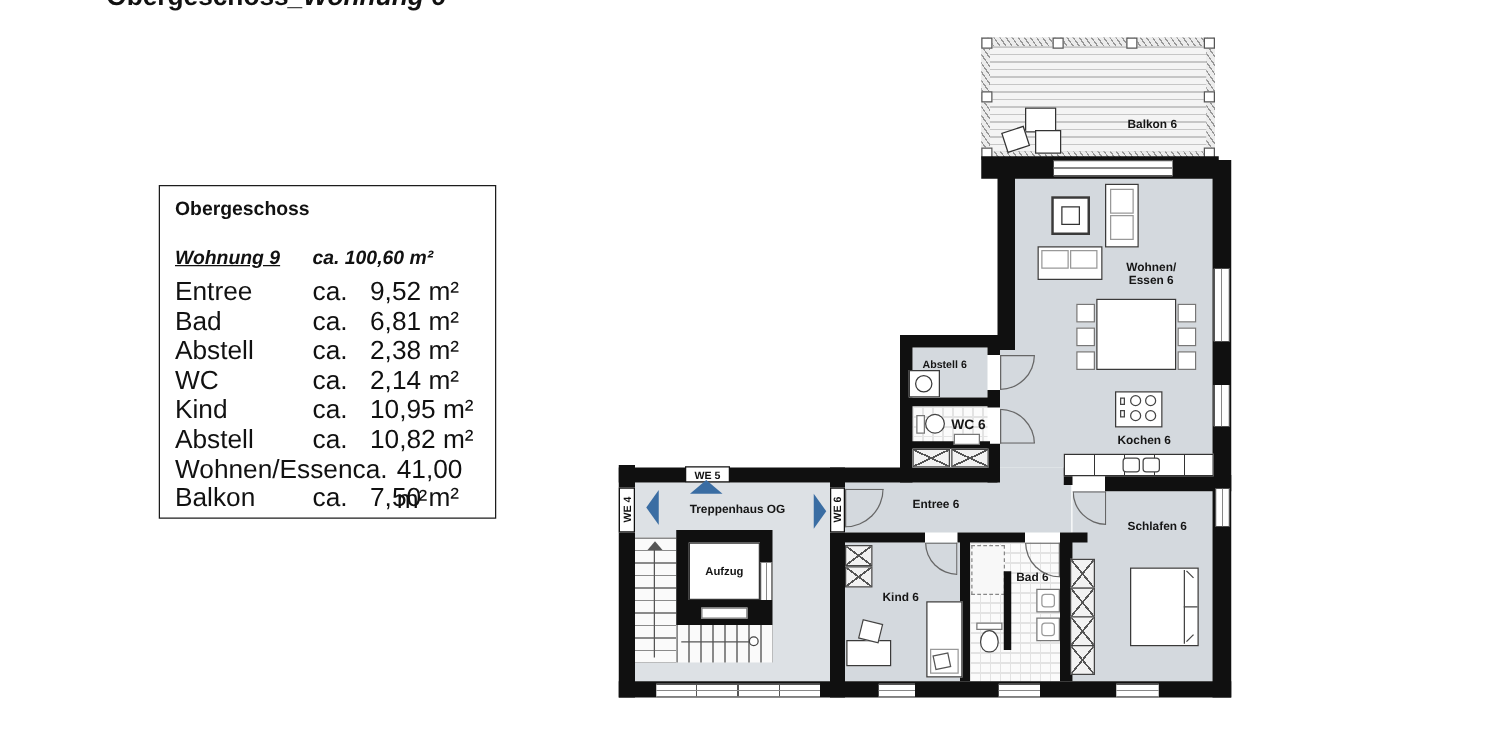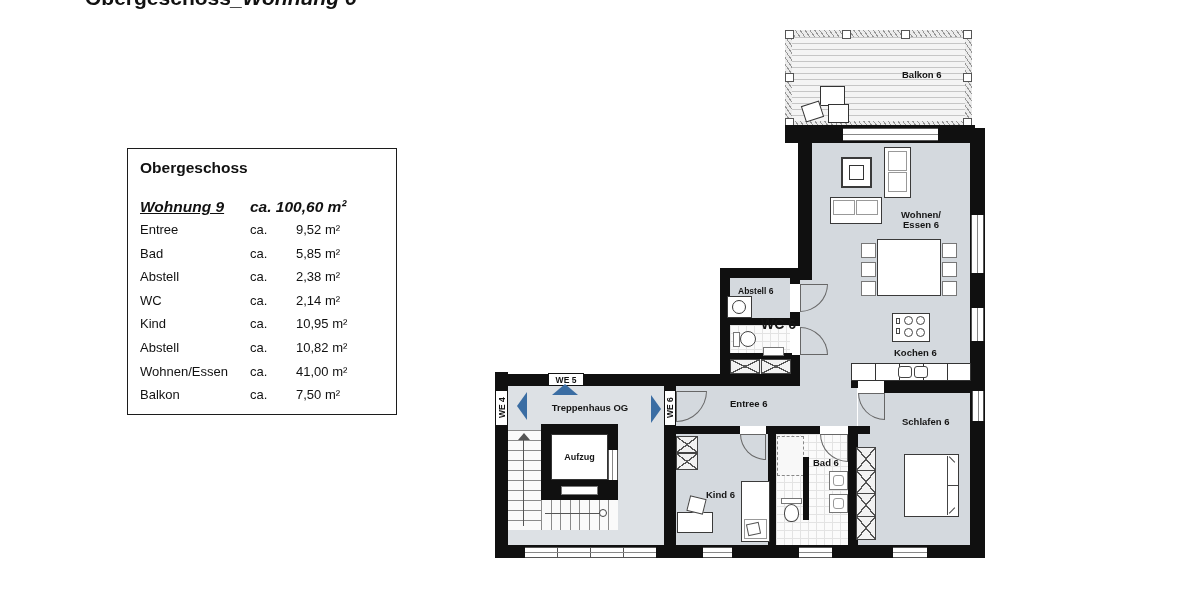--- a/index.html
+++ b/index.html
@@ -37,21 +37,21 @@
   .post{position:absolute;width:9px;height:9px;background:#fff;border:1px solid #555;box-sizing:border-box;}
   .stairs-h{position:absolute;background:#fafafa;
     background-image:repeating-linear-gradient(to bottom,#8a8a8a 0 1px,transparent 1px 10px);}
   .stairs-v{position:absolute;background:#fafafa;
     background-image:repeating-linear-gradient(to right,#8a8a8a 0 1px,transparent 1px 9.6px);}
   .circ{position:absolute;border:1px solid #444;border-radius:50%;background:#fff;box-sizing:border-box;}
   
   .legend{position:absolute;left:127px;top:148px;width:270px;height:267px;border:1.5px solid #1c1c1c;
     box-sizing:border-box;background:#fff;padding:10px 8px 8px 12px;}
   .legend-title{font-weight:bold;font-size:15.5px;margin-bottom:21px;}
-  .lrow{display:flex;align-items:baseline;height:23.6px;font-size:13px;}
+  .lrow{display:flex;align-items:baseline;height:23.6px;font-size:21px;}
   .lrow .ln{flex:1;}
   .lrow .lc{width:46px;}
   .lrow .la{width:92px;text-align:left;}
   .lhead{display:flex;align-items:baseline;height:24px;font-size:15.5px;font-weight:bold;font-style:italic;}
   .lhead .ln{flex:1;text-decoration:underline;}
   .lhead .la{width:138px;white-space:nowrap;}
   
   .title-clip{position:absolute;left:85px;top:0;width:330px;height:11px;overflow:hidden;}
   .title-inner{position:absolute;left:0;top:-14px;font-size:21px;font-weight:bold;white-space:nowrap;}
   .title-inner .it{font-style:italic;}
@@ -74,21 +74,21 @@
       <span class="la">ca. 100,60 m²</span>
     </div>
     <div class="lrow">
         <span class="ln">Entree</span>
         <span class="lc">ca.</span>
         <span class="la">9,52 m²</span>
       </div>
     <div class="lrow">
         <span class="ln">Bad</span>
         <span class="lc">ca.</span>
-        <span class="la">5,85 m²</span>
+        <span class="la">6,81 m²</span>
       </div>
     <div class="lrow">
         <span class="ln">Abstell</span>
         <span class="lc">ca.</span>
         <span class="la">2,38 m²</span>
       </div>
     <div class="lrow">
         <span class="ln">WC</span>
         <span class="lc">ca.</span>
         <span class="la">2,14 m²</span>
@@ -131,21 +131,21 @@
     <div class="hatch" style="left:785px;top:30px;width:187px;height:98px;"></div>
     <div class="deck" style="left:792px;top:37px;width:173px;height:84px;"></div>
     <div class="post" style="left:785px;top:30px;"></div>
     <div class="post" style="left:842px;top:30px;"></div>
     <div class="post" style="left:901px;top:30px;"></div>
     <div class="post" style="left:963px;top:30px;"></div>
     <div class="post" style="left:785px;top:73px;"></div>
     <div class="post" style="left:963px;top:73px;"></div>
     <div class="post" style="left:785px;top:118px;"></div>
     <div class="post" style="left:963px;top:118px;"></div>
-    <div class="lbl" style="left:875px;top:70px;padding-left:27px;">Balkon 6</div>
+    <div class="lbl" style="left:875px;top:95px;padding-left:27px;">Balkon 6</div>
     <div class="thin" style="left:820px;top:86px;width:25px;height:20px;border-color:#333;"></div>
     <div class="thin" style="left:803px;top:103px;width:19px;height:17px;border-color:#333;transform:rotate(-18deg);"></div>
     <div class="thin" style="left:828px;top:104px;width:21px;height:19px;border-color:#333;"></div>
 
     <div class="wall" style="left:785px;top:125px;width:190px;height:18px;"></div>
     <div class="wall" style="left:798px;top:128px;width:14px;height:152px;"></div>
     <div class="wall" style="left:970px;top:128px;width:15px;height:430px;"></div>
     <div class="wall" style="left:720px;top:268px;width:10px;height:118px;"></div>
     <div class="wall" style="left:720px;top:268px;width:80px;height:10px;"></div>
     <div class="wall" style="left:790px;top:276px;width:10px;height:8px;"></div>
@@ -201,21 +201,21 @@
     <div class="lbl" style="left:551px;top:452px;width:57px;text-align:center;font-size:9px;">Aufzug</div>
     <div class="win-v" style="left:608px;top:450px;width:10px;height:30px;"></div>
     <div class="thin" style="left:561px;top:486px;width:37px;height:9px;"></div>
 
     <div class="lbl" style="left:730px;top:399px;">Entree 6</div>
     <div class="door d-br" style="left:676px;top:391px;width:31px;height:31px;"></div>
 
     <div class="lbl" style="left:738px;top:286px;font-size:8.5px;">Abstell 6</div>
     <div class="thin" style="left:727px;top:296px;width:25px;height:22px;border-color:#3a3a3a;"></div>
     <div class="circ" style="left:732px;top:300px;width:14px;height:14px;border-color:#3a3a3a;"></div>
-    <div class="lbl" style="left:761px;top:319px;font-size:14px;">WC 6</div>
+    <div class="lbl" style="left:761px;top:335px;font-size:11px;">WC 6</div>
     <div class="thin" style="left:733px;top:332px;width:7px;height:15px;"></div>
     <div class="circ" style="left:740px;top:331px;width:16px;height:16px;border-radius:50%;"></div>
     <div class="thin" style="left:763px;top:347px;width:21px;height:9px;"></div>
     <div class="xbox" style="left:730px;top:359px;width:30px;height:15px;"></div>
     <div class="xbox" style="left:761px;top:359px;width:30px;height:15px;"></div>
     <div class="door d-br" style="left:800px;top:284px;width:28px;height:28px;"></div>
     <div class="door d-tr" style="left:800px;top:327px;width:28px;height:28px;"></div>
 
     <div class="lbl" style="left:890px;top:210px;width:62px;text-align:center;">
       <div>Wohnen/</div>
@@ -242,21 +242,21 @@
     <div class="abs" style="left:896px;top:328px;width:4px;height:6px;border:1px solid #444;box-sizing:border-box;"></div>
     <div class="circ" style="left:904px;top:316px;width:9px;height:9px;"></div>
     <div class="circ" style="left:916px;top:316px;width:9px;height:9px;"></div>
     <div class="circ" style="left:904px;top:328px;width:9px;height:9px;"></div>
     <div class="circ" style="left:916px;top:328px;width:9px;height:9px;"></div>
     <div class="lbl" style="left:894px;top:348px;">Kochen 6</div>
     <div class="abs" style="left:851px;top:363px;width:120px;height:18px;background:#fff;border:1px solid #333;box-sizing:border-box;background-image:repeating-linear-gradient(to right,transparent 0 23px,#333 23px 24px);"></div>
     <div class="thin" style="left:898px;top:366px;width:14px;height:12px;border-radius:3px;border-color:#444;"></div>
     <div class="thin" style="left:914px;top:366px;width:14px;height:12px;border-radius:3px;border-color:#444;"></div>
 
-    <div class="lbl" style="left:706px;top:490px;">Kind 6</div>
+    <div class="lbl" style="left:706px;top:474px;">Kind 6</div>
     <div class="door d-bl" style="left:740px;top:434px;width:26px;height:26px;"></div>
     <div class="xbox" style="left:676px;top:436px;width:22px;height:17px;"></div>
     <div class="xbox" style="left:676px;top:453px;width:22px;height:17px;"></div>
     <div class="furn" style="left:741px;top:481px;width:29px;height:61px;"></div>
     <div class="thin" style="left:744px;top:519px;width:23px;height:20px;border-color:#999;"></div>
     <div class="thin" style="left:747px;top:523px;width:13px;height:12px;transform:rotate(-12deg);border-color:#555;"></div>
     <div class="furn" style="left:677px;top:512px;width:36px;height:21px;border-width:1px;"></div>
     <div class="thin" style="left:688px;top:497px;width:17px;height:16px;transform:rotate(14deg);border-color:#444;"></div>
 
     <div class="lbl" style="left:813px;top:458px;">Bad 6</div>

